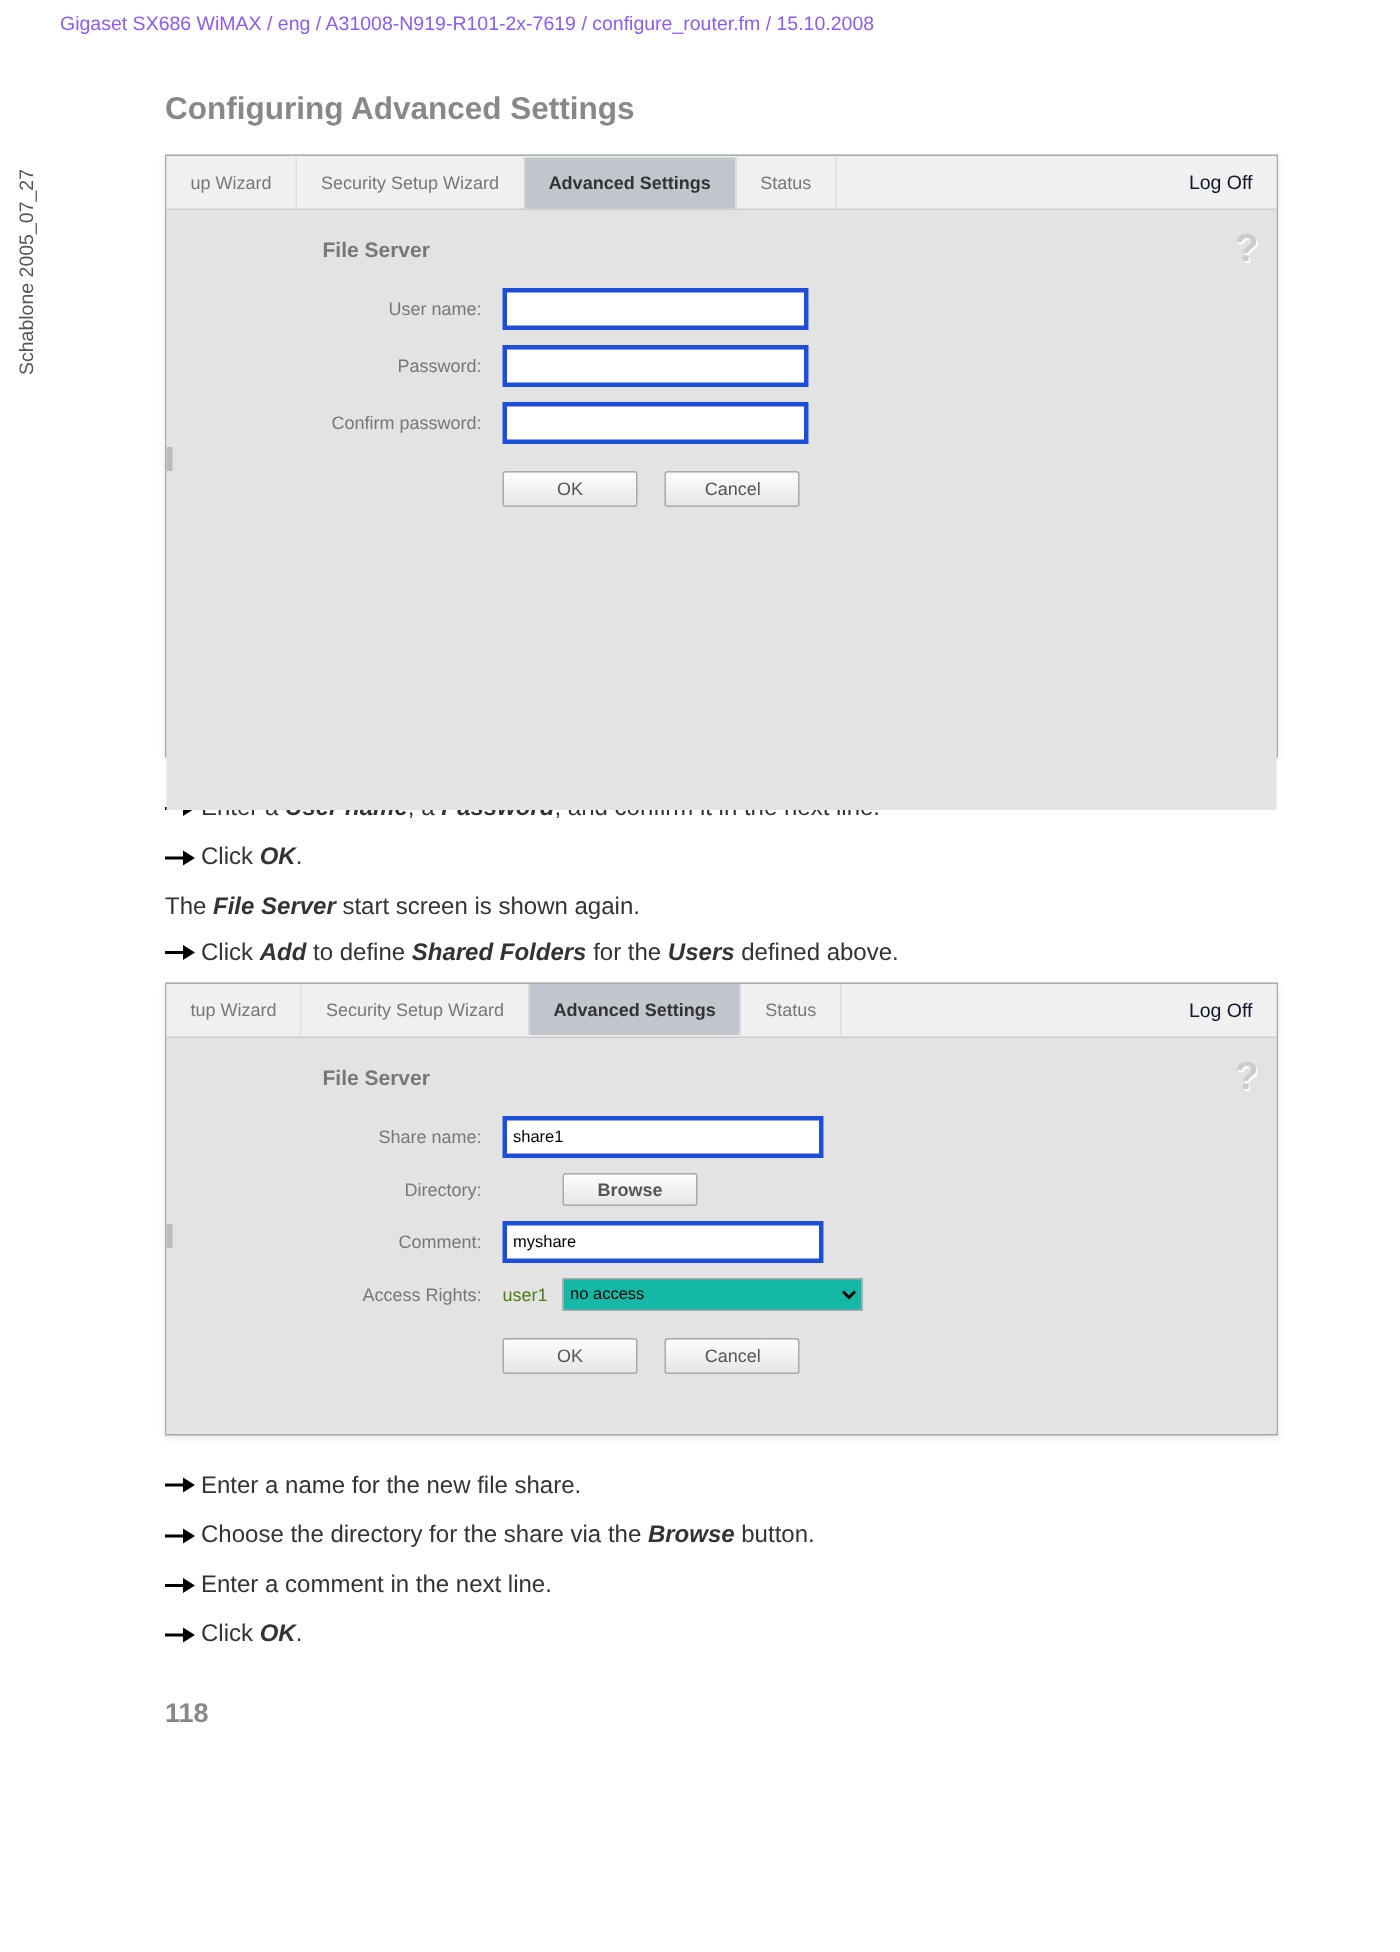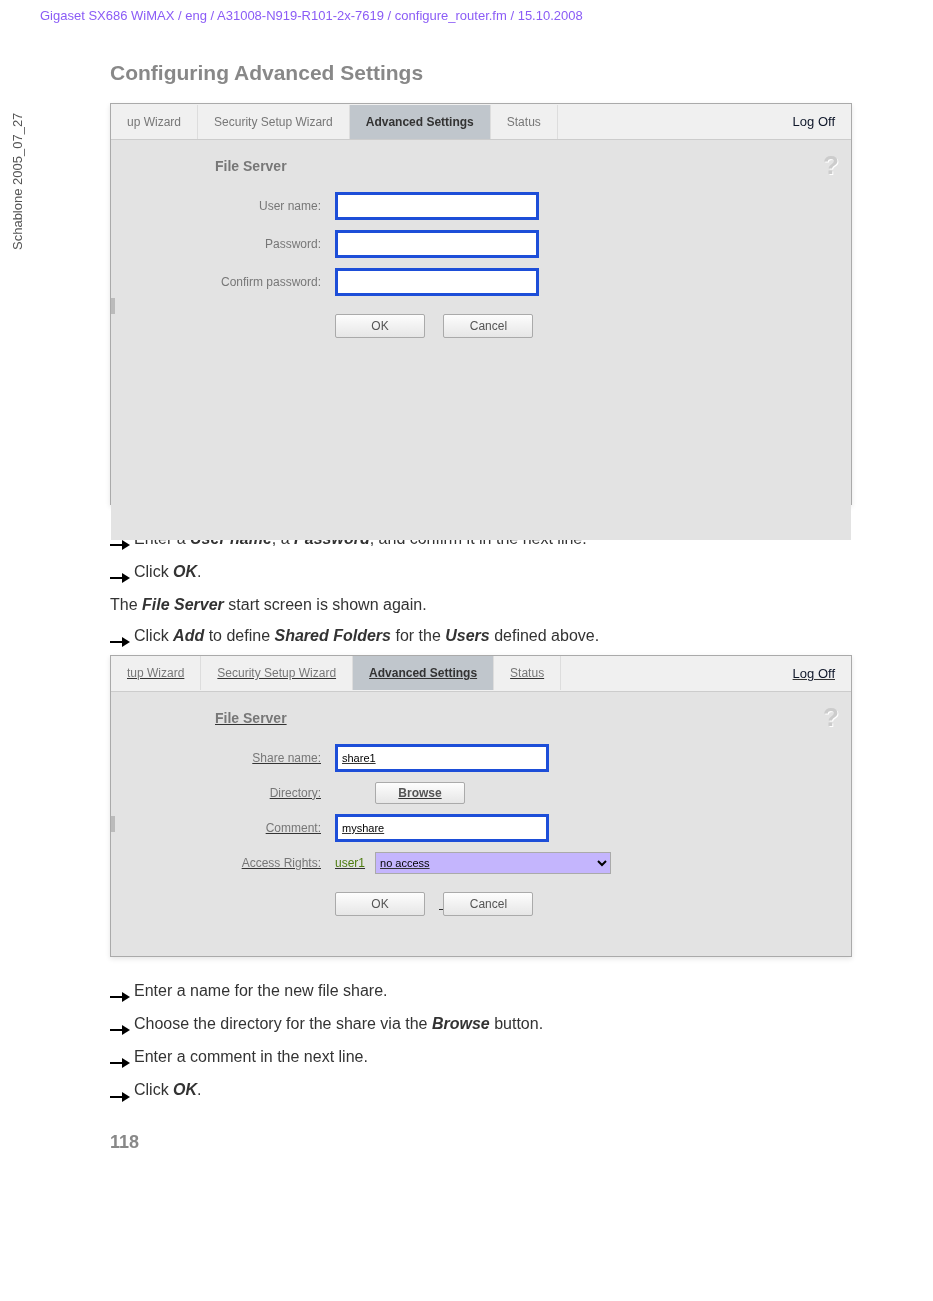--- a/index.html
+++ b/index.html
@@ -103,24 +103,24 @@
   .form-input {
     width: 190px;
     height: 20px;
     border: 3px solid #1d4ed8;
     background: #fff;
     font-size: 11px;
     padding: 1px 4px;
   }
   .form-input.small { width: 200px; }
   .form-select {
-    width: 236px;
+    width: 200px;
     height: 22px;
     border: 1px solid #aaa;
-    background: #c4b5fd;
+    background: #14b8a6;
     font-size: 11px;
   }
   .btn-row {
     margin-top: 18px;
     margin-left: 194px;
   }
   .btn {
     width: 90px;
     height: 24px;
     border: 1px solid #aaa;
@@ -165,21 +165,21 @@
     background: #bbb;
   }
   .body-text {
     margin: 20px 0 0 70px;
     font-size: 16px;
     color: #333;
     line-height: 1.7;
   }
   .arrow-line {
     display: flex;
-    align-items: flex-end;
+    align-items: center;
     margin-bottom: 6px;
   }
   .arrow {
     width: 24px;
     flex-shrink: 0;
     font-weight: bold;
   }
   .arrow svg { display: block; }
   .bold-italic { font-weight: bold; font-style: italic; }
   .plain-line { margin: 3px 0; }
@@ -266,21 +266,21 @@
             <line x1="0" y1="7" x2="14" y2="7" stroke="#000" stroke-width="2"></line>
             <polygon points="12,2 20,7 12,12" fill="#000"></polygon>
           </svg>
         </span>
       <span>
         <span>Click </span><span class="bold-italic">Add</span><span> to define </span><span class="bold-italic">Shared Folders</span><span> for the </span><span class="bold-italic">Users</span><span> defined above.</span>
       </span>
     </div>
   </div>
 
-  <div class="screenshot ss2" style="margin-top:0;text-decoration:underline;">
+  <div class="screenshot ss2" style="margin-top:0;">
     <div class="tabs">
       <div class="tab">tup Wizard</div>
       <div class="tab">Security Setup Wizard</div>
       <div class="tab active">Advanced Settings</div>
       <div class="tab">Status</div>
       <div class="logoff">Log Off</div>
     </div>
     <div class="panel">
       <div class="side-marker2"></div>
       <div class="help-icon">?</div>

